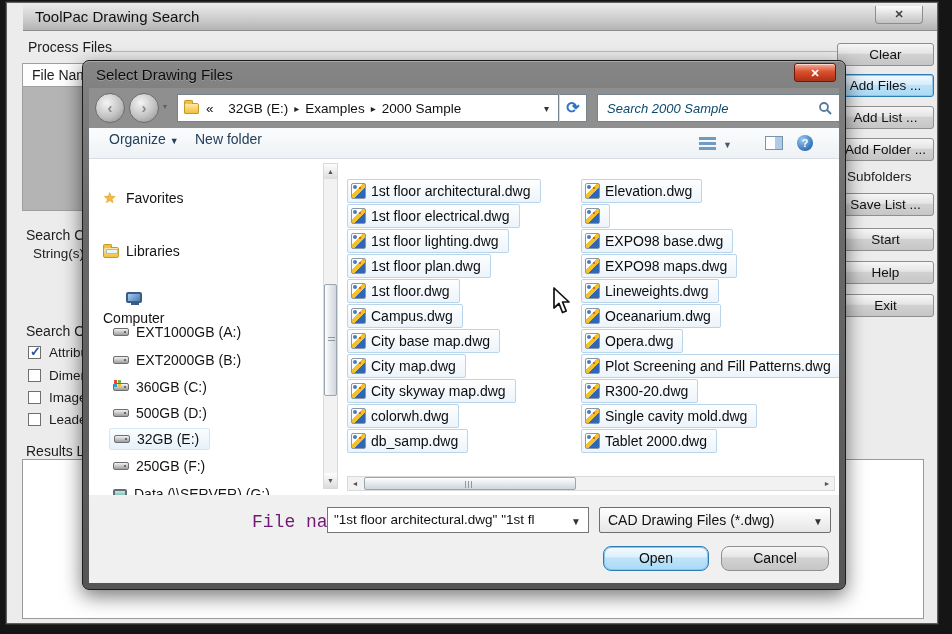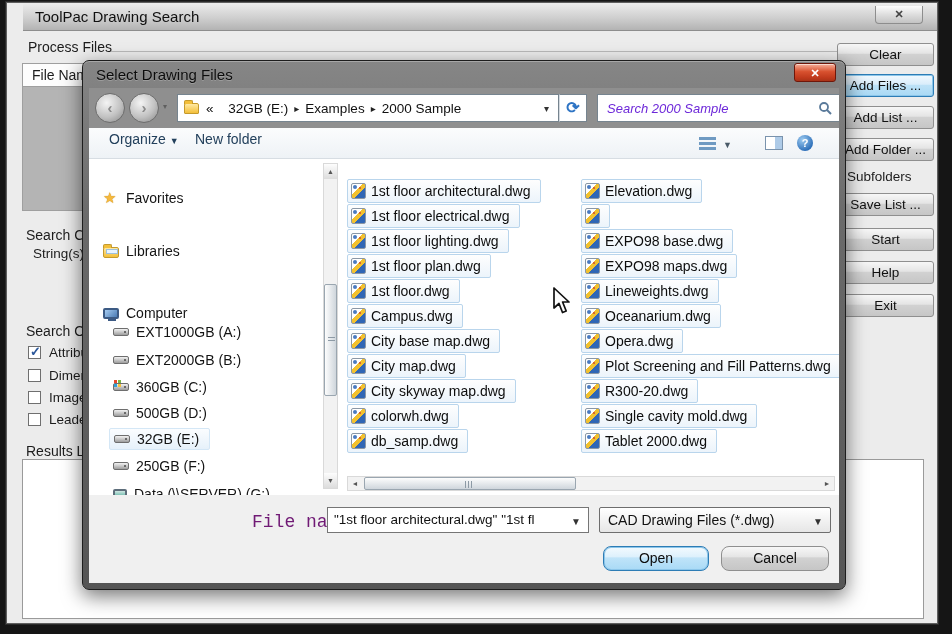--- a/index.html
+++ b/index.html
@@ -71,21 +71,21 @@
     background:linear-gradient(#ffe9a2,#f3bf3a); border:1px solid #c59a2c; position:relative; }
   .addr-folder::before { content:""; position:absolute; left:-1px; top:-4px; width:7px; height:3px;
     background:#f3bf3a; border:1px solid #c59a2c; border-bottom:none; border-radius:2px 2px 0 0; }
   .crumb-caret { margin-left:auto; padding-right:9px; font-size:10px; color:#333; }
   .refresh-btn { position:absolute; left:470px; top:6px; width:28px; height:28px;
     background:#fff; border:1px solid #76848f; border-left:1px solid #d4dae0;
     color:#2e74c4; font-size:16px; font-weight:bold; text-align:center; line-height:26px; }
   .search-box { position:absolute; left:508px; top:6px; width:244px; height:28px;
     background:#fff; border:1px solid #76848f; }
   .search-ph { position:absolute; left:9px; top:6px; font-size:13px; font-style:italic;
-    color:#6d28d9; }
+    color:#0c4a6e; }
   .mag { position:absolute; right:8px; top:6px; }
 
   
   .tb-row { position:absolute; left:0; right:0; top:40px; height:31px;
     background:linear-gradient(#fbfcfd,#eef2f6); border-bottom:1px solid #d7dde3; }
   .tb-item { position:absolute; top:3px; font-size:14px; color:#23405c; white-space:nowrap; }
   .tb-caret { font-size:9px; color:#23405c; }
   .views-icon { position:absolute; left:610px; top:9px; width:17px; height:13px;
     background:repeating-linear-gradient(#6f9ac2 0 3px, transparent 3px 5px); }
   .views-caret { position:absolute; left:634px; top:12px; font-size:9px; color:#4a5a68; }
@@ -269,21 +269,21 @@
       <div class="content">
 
         <div class="side-item" style="left:14px;top:28px;">
           <span class="ic ic-star">★</span>
           <span>Favorites</span>
         </div>
         <div class="side-item" style="left:14px;top:81px;">
           <span class="ic ic-lib"></span>
           <span>Libraries</span>
         </div>
-        <div class="side-item" style="left:14px;top:143px;">
+        <div class="side-item" style="left:14px;top:133px;flex-direction:column;">
           <span class="ic ic-comp"></span>
           <span>Computer</span>
         </div>
         <div class="side-item" style="left:24px;top:162px;gap:7px;">
           <span class="ic ic-drive"></span>
           <span>EXT1000GB (A:)</span>
         </div>
         <div class="side-item" style="left:24px;top:190px;">
           <span class="ic ic-drive"></span>
           <span>EXT2000GB (B:)</span>

